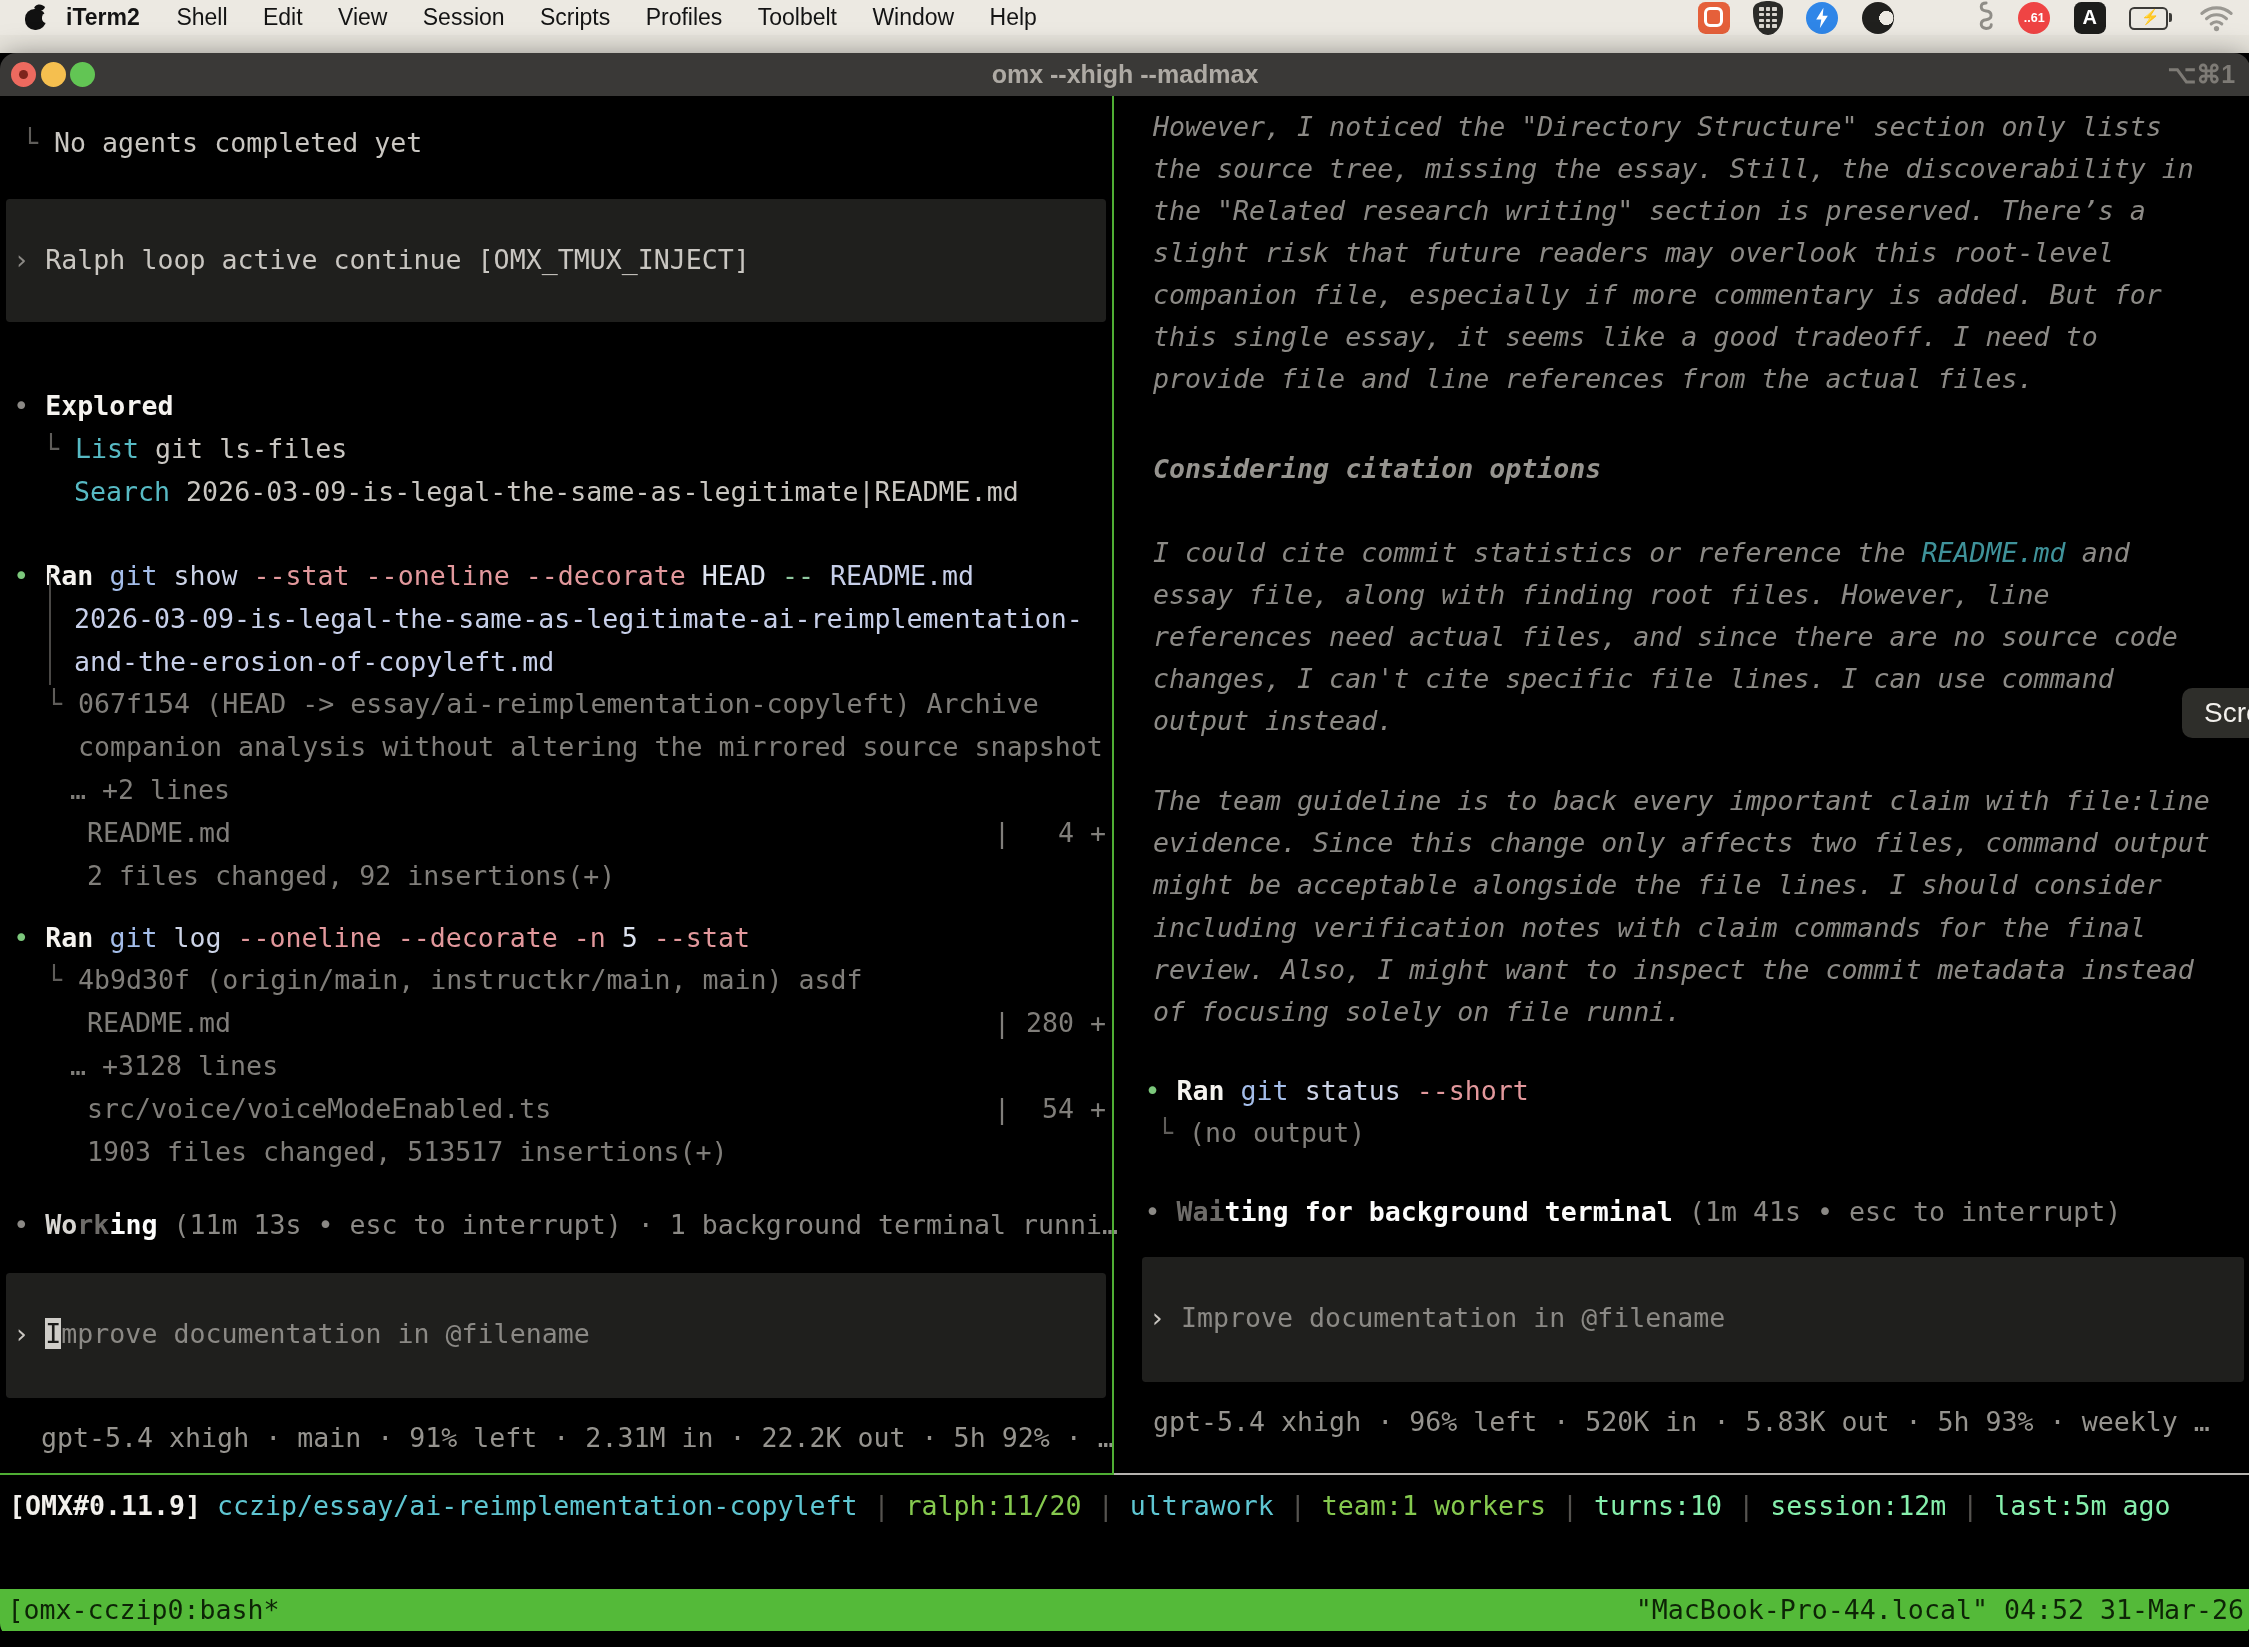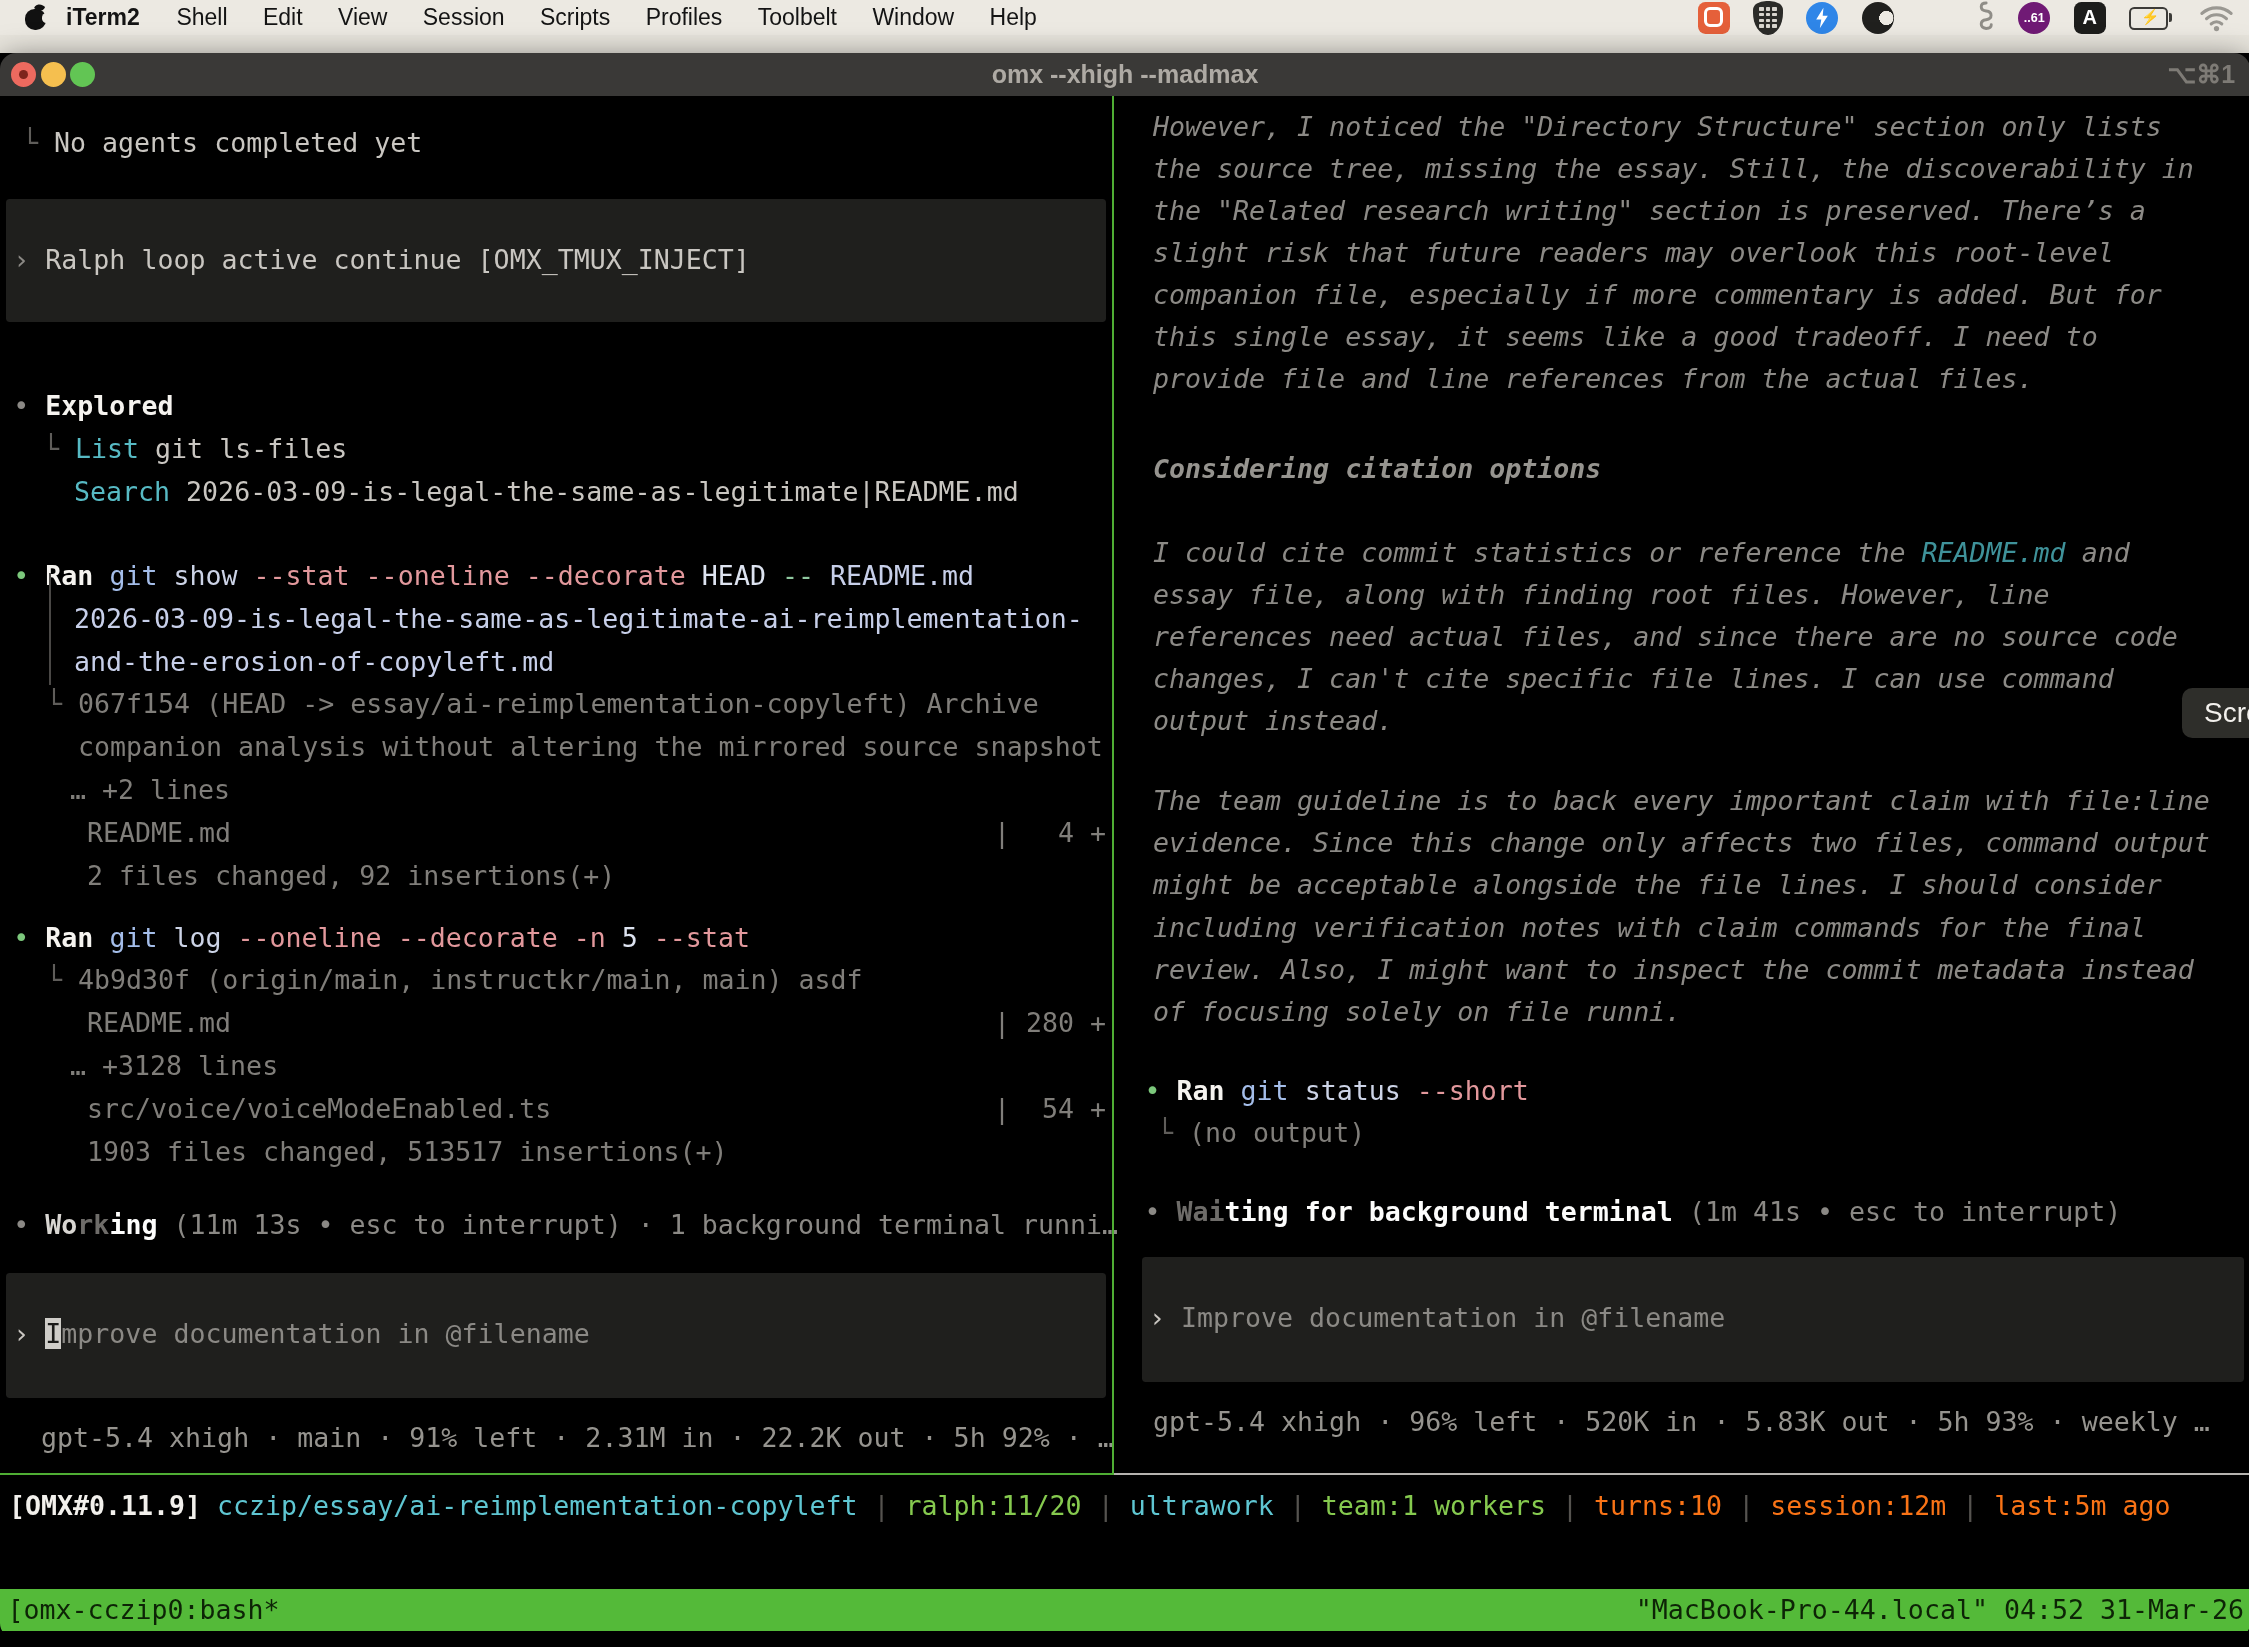--- a/index.html
+++ b/index.html
@@ -28,21 +28,21 @@
              display:flex;align-items:center;justify-content:center}
   .ic-shield .grid{display:grid;grid-template-columns:repeat(3,4.4px);grid-template-rows:repeat(4,3.7px);gap:2.2px}
   .ic-shield .grid i{background:#d8d5ce;border-radius:0.7px}
   .ic-bolt{width:32px;height:32px;background:#2f86e8;border-radius:50%}
   .ic-bolt svg{position:absolute;left:0;top:0}
   .ic-pie{width:32px;height:32px;border-radius:50%;
           background:radial-gradient(circle at 76% 50%, #ece9e2 0 24%, #20201e 25%)}
   .ic-dots{display:grid;grid-template-columns:repeat(3,6.6px);grid-template-rows:repeat(3,6.6px);gap:4.4px}
   .ic-dots i{border-radius:50%}
   .dg{background:#8f8d87}.db{background:#1d1d1b}
-  .ic-badge{width:32px;height:32px;border-radius:50%;background:#701a75;color:#fff;
+  .ic-badge{width:32px;height:32px;border-radius:50%;background:#ef4444;color:#fff;
             font-size:12.5px;font-weight:700;display:flex;align-items:center;justify-content:center}
   .ic-keya{width:32px;height:32px;border-radius:7.4px;background:#1d1d1b;color:#fff;
            font-size:20px;font-weight:700;display:flex;align-items:center;justify-content:center}
   .ic-batt{width:46px;height:20.7px;position:relative}
   .ic-batt .body{position:absolute;left:0;top:0;width:35px;height:19px;border:2.2px solid #3c3b38;border-radius:5.2px}
   .ic-batt .nub{position:absolute;right:3px;top:5.9px;width:3.7px;height:8.9px;background:#3c3b38;border-radius:0 2.2px 2.2px 0}
   .ic-batt .z{position:absolute;left:11.8px;top:0.7px;font-size:14.8px;color:#2a2a28}
 
   
   .window{position:absolute;top:53px;left:0;width:2250px;height:1586px;background:#000;
@@ -83,21 +83,21 @@
   .think-head{font-style:italic;font-weight:bold;color:#96948f}
   .tlink{font-style:italic;color:#3f929a}
   .cursor{background:#cfcdc8;color:#1a1a18}
 
   .popup{position:absolute;left:2182px;top:592px;width:162px;height:50px;background:#2e2e2a;
          border-radius:10.3px;color:#f2f0ec;font-family:"Liberation Sans",sans-serif;font-size:28px;
          line-height:50px;padding-left:22px;box-sizing:border-box}
 
   .obar{left:8.9px;top:1389px}
   .ob-w{color:#f2f0ec;font-weight:bold}.ob-c{color:#5fc6d2}.ob-s{color:#55534f}
-  .ob-g{color:#86ca4f}.ob-d{color:#f97316}
+  .ob-g{color:#86ca4f}.ob-d{color:#86efac}
 
   .tmuxbar{position:absolute;left:0;right:0;top:1493px;height:42px;background:#54ba39;
            color:#0d2406;white-space:pre}
   .tmux-left{position:absolute;left:7.4px;top:0;line-height:42px}
   .tmux-right{position:absolute;right:5.9px;top:0;line-height:42px}
 </style>
 </head>
 <body>
 
 <div class="desktop"></div>

